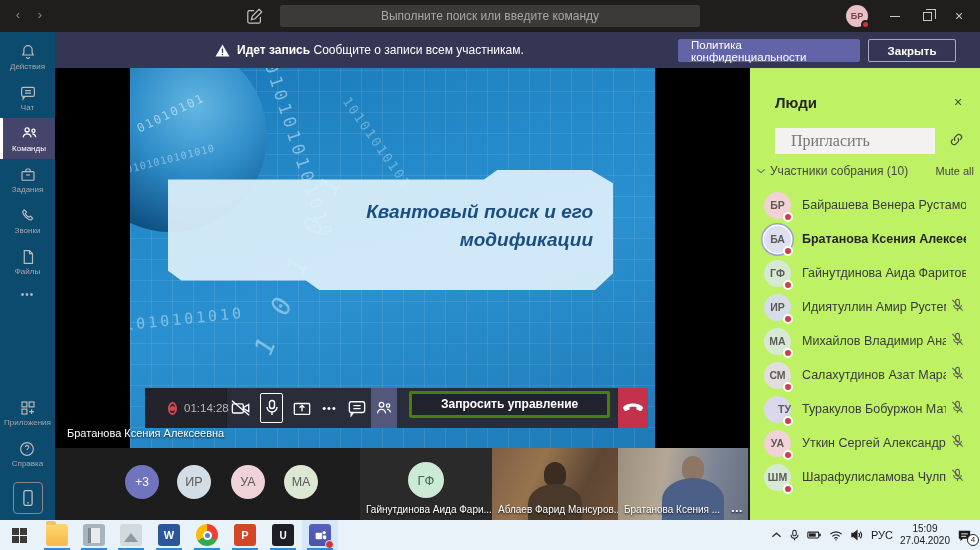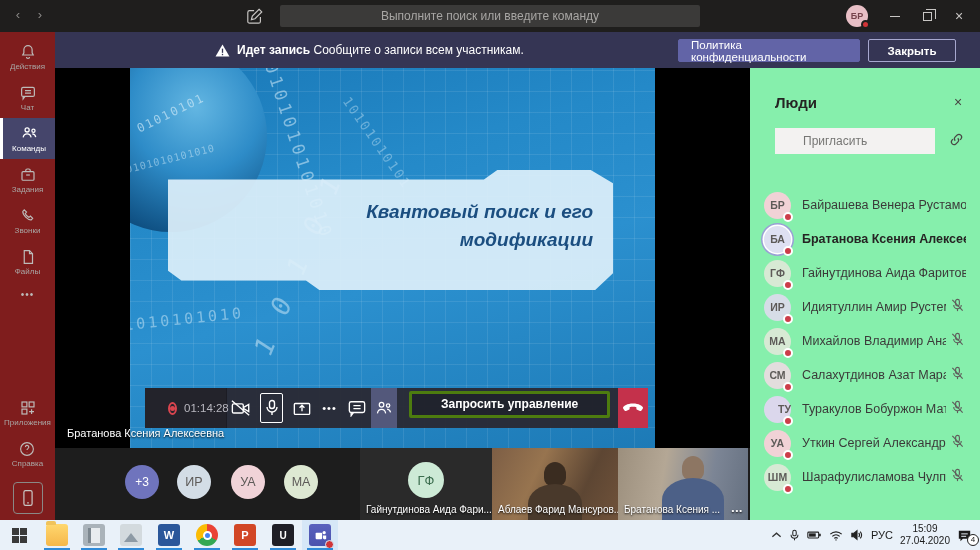--- a/index.html
+++ b/index.html
@@ -23,21 +23,21 @@
 
   
   .rec-banner { position:absolute; left:55px; top:32px; width:925px; height:36px; background:#353554; z-index:25; color:#fff; }
   .rec-msg { position:absolute; left:160px; top:0; height:36px; display:flex; align-items:center; gap:7px; font-size:12px; }
   .rec-msg b { font-weight:bold; }
   .banner-btn { position:absolute; top:7px; height:23px; border-radius:2px; font-size:11.5px; color:#fff; display:flex; align-items:center; justify-content:center; padding:0 12px; cursor:default; }
   .btn-privacy { left:623px; width:182px; background:#6264a7; border:1px solid #6264a7; }
   .btn-close-banner { left:813px; width:88px; background:transparent; border:1px solid #a7a8cf; font-weight:bold; }
 
   
-  .sidebar { position:absolute; left:0; top:32px; width:55px; height:488px; background:#7f1d1d; z-index:20; display:flex; flex-direction:column; align-items:stretch; }
+  .sidebar { position:absolute; left:0; top:32px; width:55px; height:488px; background:#0c4a6e; z-index:20; display:flex; flex-direction:column; align-items:stretch; }
   .side-item { height:41px; display:flex; flex-direction:column; align-items:center; justify-content:center; gap:1px; color:#a9a7a5; }
   .side-item .lbl { font-size:8px; color:#a9a7a5; }
   .side-item svg { stroke:#bdbbb9; }
   .side-item.active { background:#45456b; border-left:3px solid #fff; }
   .side-item.active .lbl { color:#fff; }
   .side-item.active svg { stroke:#fff; }
   .side-more { height:24px; display:flex; align-items:center; justify-content:center; color:#bdbbb9; font-size:10px; letter-spacing:1px; }
   .side-bottom { margin-top:auto; display:flex; flex-direction:column; align-items:center; }
   .mobile-btn { width:30px; height:32px; border:1px solid #8a8886; border-radius:4px; display:flex; align-items:center; justify-content:center; margin:8px 0 6px 0; }
 
@@ -93,24 +93,24 @@
   .sil { position:absolute; border-radius:50% 50% 8px 8px; }
   .sil-head { width:22px; height:24px; }
   .tile-v1 .sil-head { left:52px; top:14px; background:#3a2c20; }
   .tile-v1 .sil-body { left:36px; top:36px; width:54px; height:40px; background:#49392b; border-radius:50% 50% 0 0; }
   .tile-v2 .sil-head { left:64px; top:8px; background:#8d7663; }
   .tile-v2 .sil-body { left:44px; top:30px; width:62px; height:44px; background:#4c6087; border-radius:50% 50% 0 0; }
   .tile-label { position:absolute; left:6px; bottom:5px; color:#fff; font-size:10px; text-shadow:0 1px 2px rgba(0,0,0,.9); white-space:nowrap; }
   .tile-dots { position:absolute; right:5px; bottom:5px; color:#fff; font-size:8px; letter-spacing:1px; text-shadow:0 1px 2px #000; }
 
   
-  .people { position:absolute; left:750px; top:68px; width:230px; height:452px; background:#86efac; z-index:10; }
+  .people { position:absolute; left:750px; top:68px; width:230px; height:452px; background:#bef264; z-index:10; }
   .pp-title { position:absolute; left:25px; top:26px; font-size:15px; font-weight:bold; color:#252423; }
   .pp-close { position:absolute; left:198px; top:24px; color:#484644; font-size:14px; width:20px; height:20px; display:flex; align-items:center; justify-content:center; }
-  .pp-invite { position:absolute; left:25px; top:60px; width:160px; height:26px; background:#f3f2f1; border:none; font-size:12px; color:#767674; padding-left:28px; outline:none; font-family:Liberation Sans, sans-serif; }
+  .pp-invite { position:absolute; left:25px; top:60px; width:160px; height:26px; background:#f3f2f1; border:none; font-size:16px; color:#767674; padding-left:16px; outline:none; font-family:Liberation Serif, serif; }
   .pp-invite::placeholder { color:#767674; }
   .pp-link { position:absolute; left:198px; top:63px; }
   .pp-sect { position:absolute; left:6px; top:96px; width:218px; display:flex; align-items:center; }
   .pp-sect .chev { margin-right:4px; }
   .pp-sect .s-lbl { font-size:12px; color:#484644; }
   .pp-sect .mute-all { margin-left:auto; font-size:11px; color:#484644; }
   .plist { position:absolute; left:0; top:120px; width:230px; }
   .p-row { height:34px; display:flex; align-items:center; padding:0 14px 0 14px; }
   .avatar { position:relative; width:27px; height:27px; border-radius:50%; flex:0 0 27px; display:flex; align-items:center; justify-content:center; font-size:10.5px; font-weight:bold; color:#5d5a58; }
   .avatar .pdot2 { position:absolute; right:-2px; bottom:-3px; width:10px; height:10px; border-radius:50%; background:#cc3e4a; border:2px solid #fff; }
@@ -375,20 +375,27 @@
   <div class="people">
     <div class="pp-title">Люди</div>
     <div class="pp-close">×</div>
     <input class="pp-invite" type="text" placeholder="Пригласить" style="">
     <div class="pp-link">
       <svg width="17" height="17" viewBox="0 0 20 20" fill="none" stroke="#484644" stroke-width="1.4">
           <path d="M8.5 11.5a3.2 3.2 0 0 1 0-4.5l2.3-2.3a3.2 3.2 0 0 1 4.5 4.5l-1.1 1.1"></path>
           <path d="M11.5 8.5a3.2 3.2 0 0 1 0 4.5l-2.3 2.3a3.2 3.2 0 0 1-4.5-4.5l1.1-1.1"></path>
         </svg>
     </div>
+    <div class="pp-sect">
+      <svg class="chev" width="10" height="8" viewBox="0 0 12 8" fill="none" stroke="#767674" stroke-width="1.4">
+          <path d="M1.5 2l4.5 4 4.5-4"></path>
+        </svg>
+      <span class="s-lbl">Участники собрания (10)</span>
+      <span class="mute-all">Mute all</span>
+    </div>
 
     <div class="plist">
 
       <div class="p-row">
         <div class="avatar" style="background: rgb(241, 210, 214);">
             <span>БР</span>
             <span class="pdot2"></span>
           </div>
         <span class="p-name">Байрашева Венера Рустамовна</span>
       </div>

